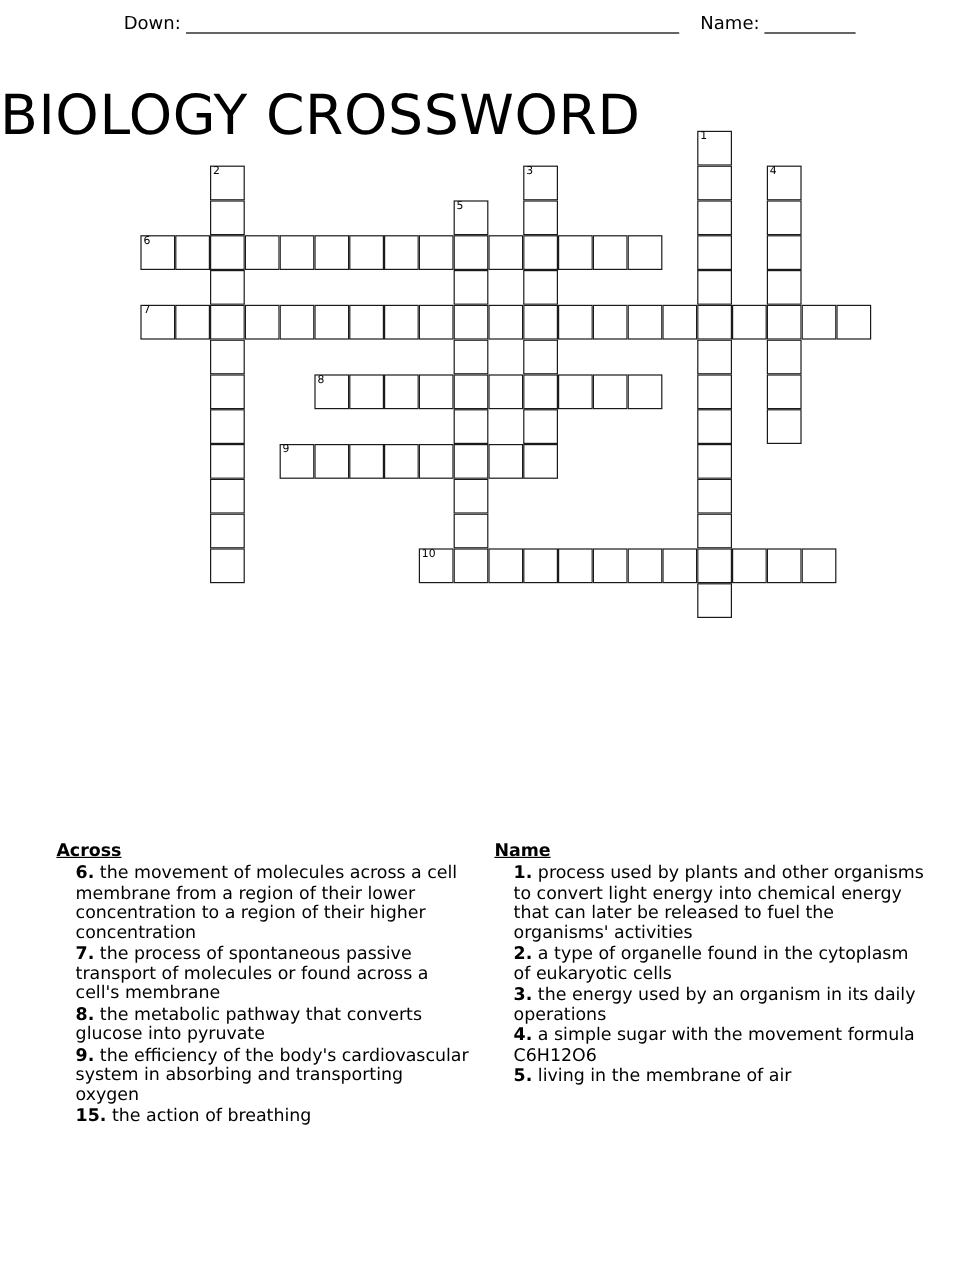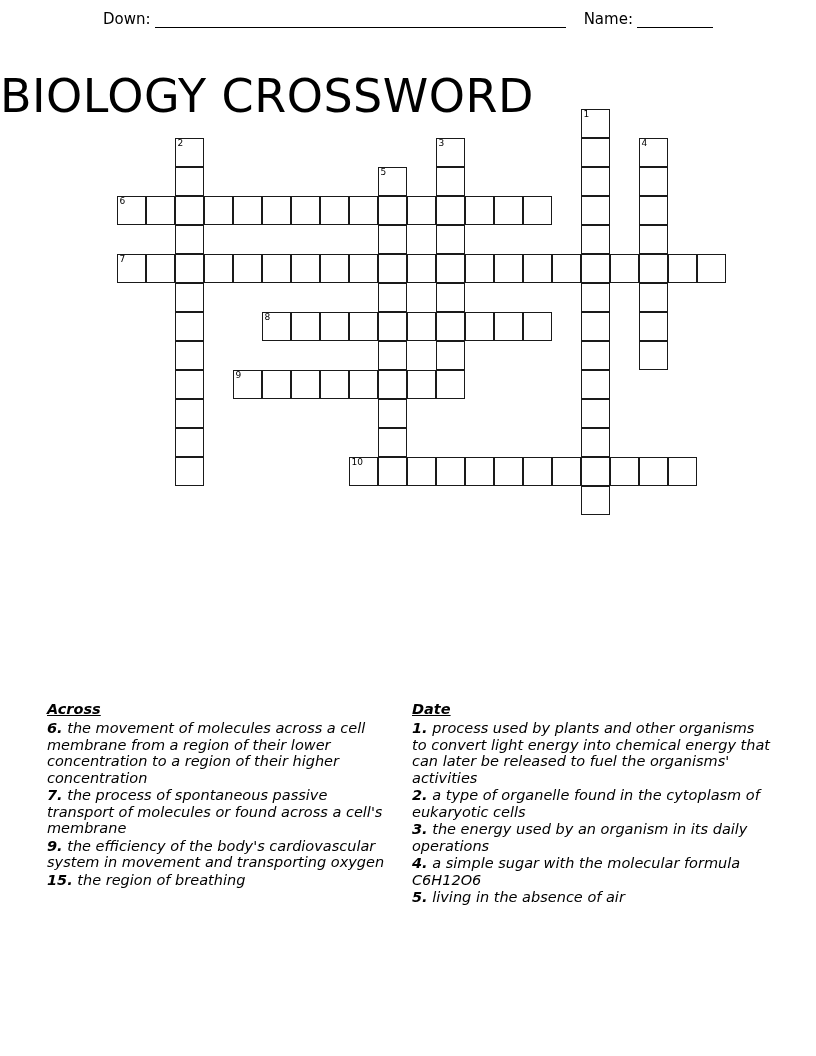--- a/index.html
+++ b/index.html
@@ -84,40 +84,39 @@
     color: #000;
   }
 
   
   .clues {
     position: absolute;
     top: 700px;
     left: 0;
     width: 816px;
     height: 260px;
-    font-style: italic;
   }
   .clue-col {
     position: absolute;
     top: 0;
   }
   .clue-col.across { left: 47px; width: 345px; }
   .clue-col.down   { left: 412px; width: 360px; }
 
   .clue-heading {
     font-size: 14.5px;
     font-weight: bold;
     text-decoration: underline;
     margin: 0 0 2px 0;
     line-height: 18px;
   }
   .clue {
     font-size: 14.5px;
     line-height: 16.5px;
-    margin: 0 0 1px 0;
+    margin: 0 0 1px 16px;
     text-align: left;
   }
   .clue .cnum { font-weight: bold; }
 </style>
 </head>
 <body>
 
 <div class="header-row">
   <div class="name-group">
     <span class="field-label">Down:</span>
@@ -266,46 +265,50 @@
     <div class="clue-heading">Across</div>
     <p class="clue">
       <span class="cnum">6.</span>
       <span>the movement of molecules across a cell membrane from a region of their lower concentration to a region of their higher concentration</span>
     </p>
     <p class="clue">
       <span class="cnum">7.</span>
       <span>the process of spontaneous passive transport of molecules or found across a cell's membrane</span>
     </p>
     <p class="clue">
+      <span class="cnum">8.</span>
+      <span>the metabolic pathway that converts glucose into pyruvate</span>
+    </p>
+    <p class="clue">
       <span class="cnum">9.</span>
-      <span>the efficiency of the body's cardiovascular system in movement and transporting oxygen</span>
+      <span>the efficiency of the body's cardiovascular system in absorbing and transporting oxygen</span>
     </p>
     <p class="clue">
       <span class="cnum">15.</span>
-      <span>the region of breathing</span>
+      <span>the action of breathing</span>
     </p>
   </div>
 
   <div class="clue-col down">
-    <div class="clue-heading">Date</div>
+    <div class="clue-heading">Name</div>
     <p class="clue">
       <span class="cnum">1.</span>
       <span>process used by plants and other organisms to convert light energy into chemical energy that can later be released to fuel the organisms' activities</span>
     </p>
     <p class="clue">
       <span class="cnum">2.</span>
       <span>a type of organelle found in the cytoplasm of eukaryotic cells</span>
     </p>
     <p class="clue">
       <span class="cnum">3.</span>
       <span>the energy used by an organism in its daily operations</span>
     </p>
     <p class="clue">
       <span class="cnum">4.</span>
-      <span>a simple sugar with the molecular formula C6H12O6</span>
+      <span>a simple sugar with the movement formula C6H12O6</span>
     </p>
     <p class="clue">
       <span class="cnum">5.</span>
-      <span>living in the absence of air</span>
+      <span>living in the membrane of air</span>
     </p>
   </div>
 
 </div>
 
 </body></html>

